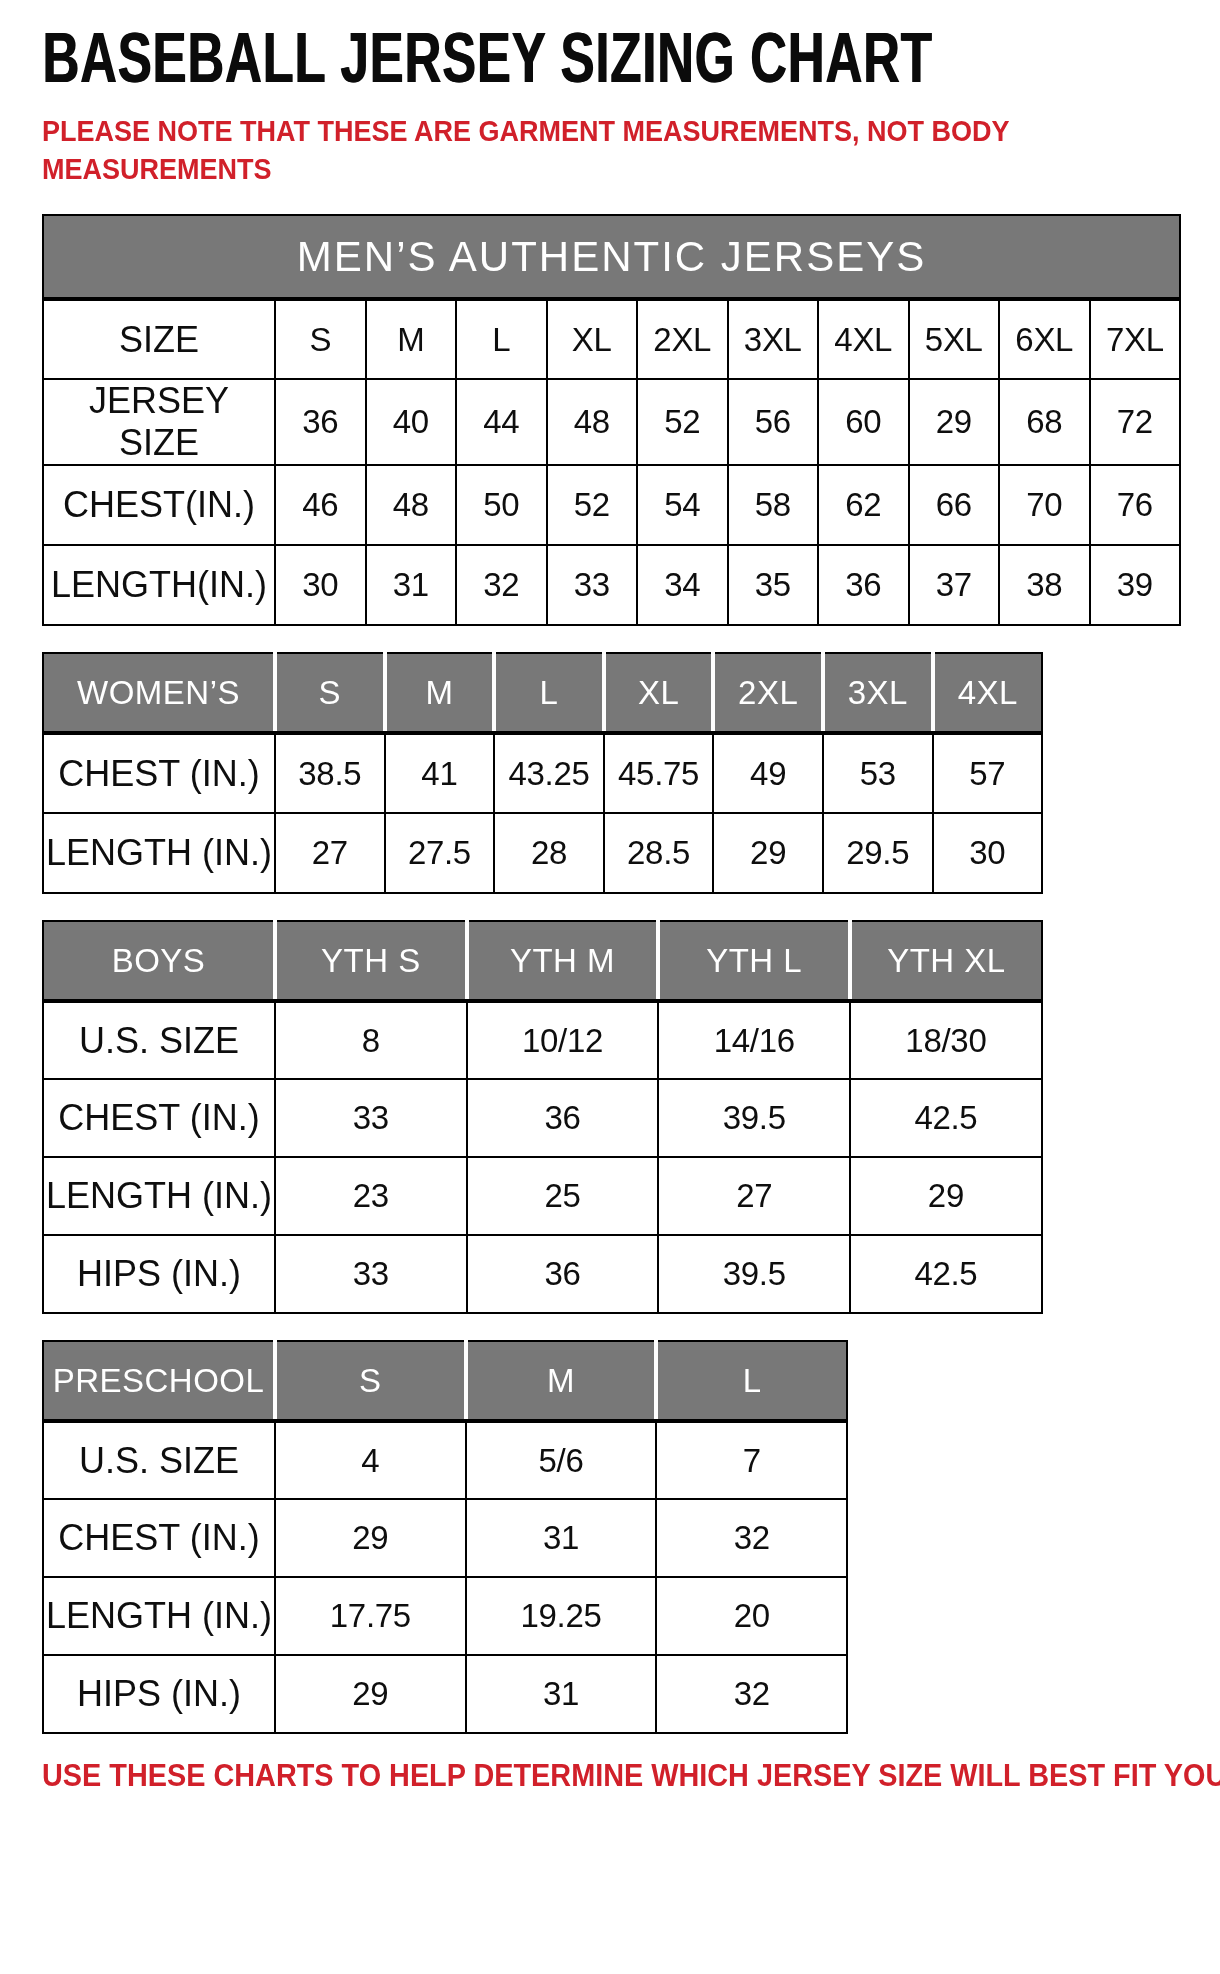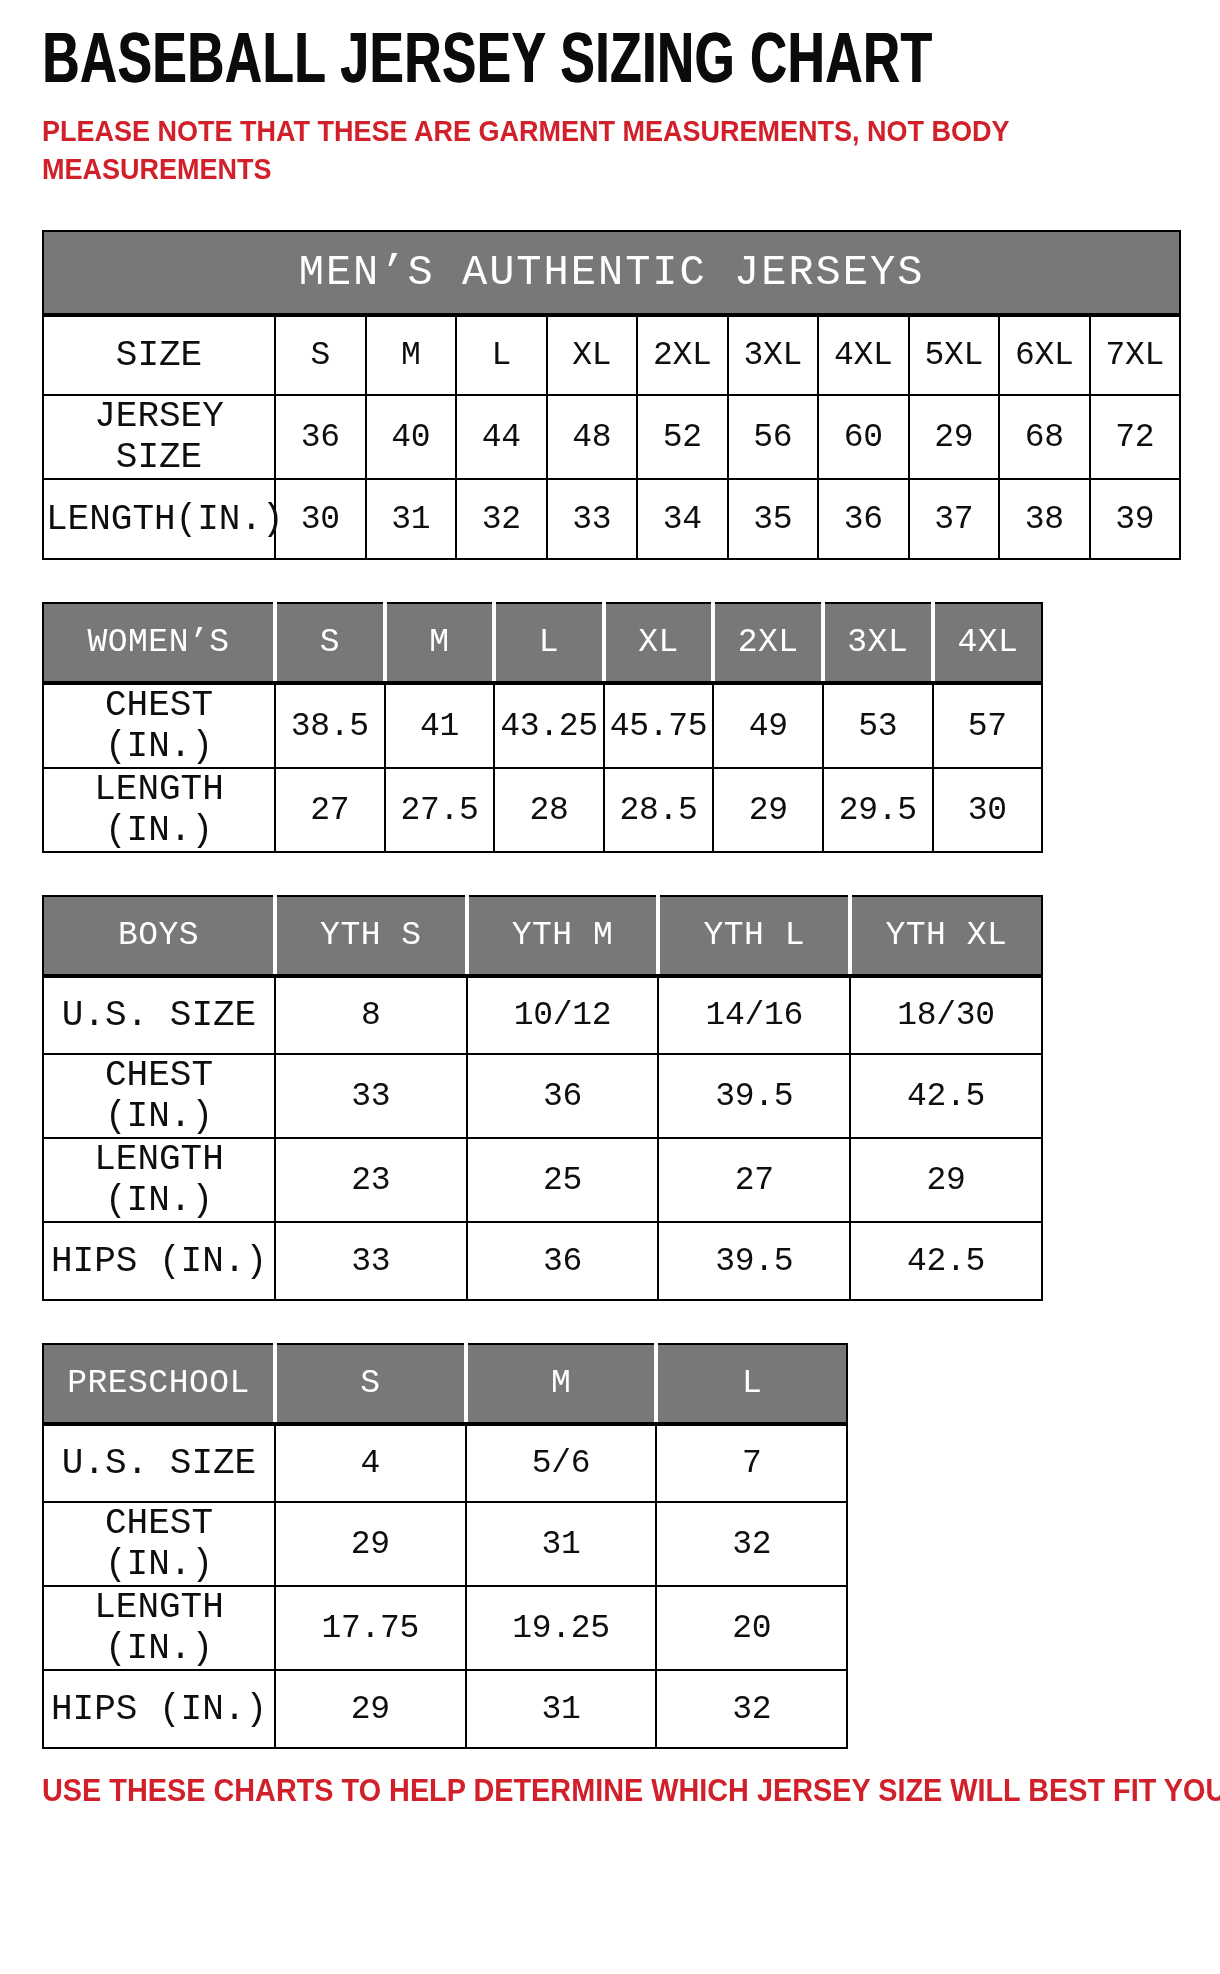--- a/index.html
+++ b/index.html
@@ -38,22 +38,21 @@
     line-height:38px;
     white-space:pre-line;
     transform:scaleX(0.90);
     transform-origin:0 0;
   }
 
   table.sizing-table{
     border-collapse:collapse;
     table-layout:fixed;
     text-align:center;
-    margin-top:42px;
-    font-family:Liberation Mono, monospace;
+    margin-top:26px;
   }
   .t-mens{width:1137px;margin-top:12px;}
   .t-womens{width:999px;margin-top:40px;}
   .t-boys{width:999px;margin-top:38px;}
   .t-pre{width:804px;margin-top:30px;}
 
   col.col-label{width:232px;}
   .t-mens col.col-d{width:90.5px;}
   .t-womens col.col-d{width:109.6px;}
   .t-boys col.col-d{width:191.7px;}
@@ -147,20 +146,33 @@
           <td>36</td>
           <td>40</td>
           <td>44</td>
           <td>48</td>
           <td>52</td>
           <td>56</td>
           <td>60</td>
           <td>29</td>
           <td>68</td>
           <td>72</td>
+        </tr>
+        <tr>
+          <td class="label-cell">CHEST(IN.)</td>
+          <td>46</td>
+          <td>48</td>
+          <td>50</td>
+          <td>52</td>
+          <td>54</td>
+          <td>58</td>
+          <td>62</td>
+          <td>66</td>
+          <td>70</td>
+          <td>76</td>
         </tr>
         <tr>
           <td class="label-cell">LENGTH(IN.)</td>
           <td>30</td>
           <td>31</td>
           <td>32</td>
           <td>33</td>
           <td>34</td>
           <td>35</td>
           <td>36</td>

